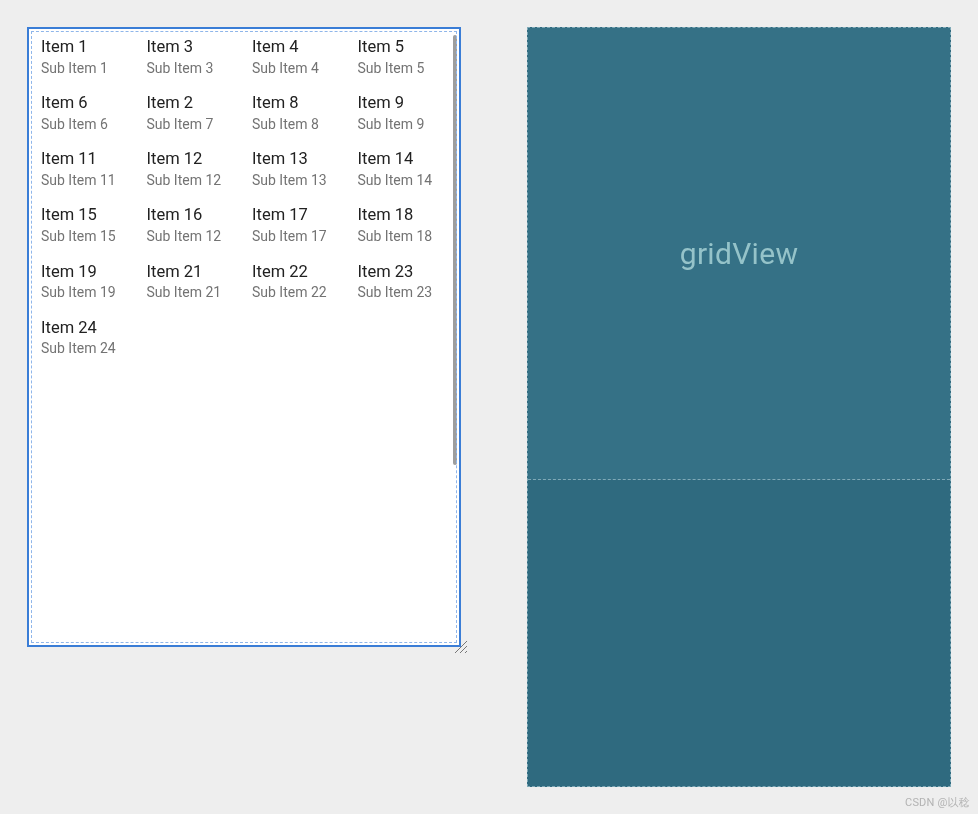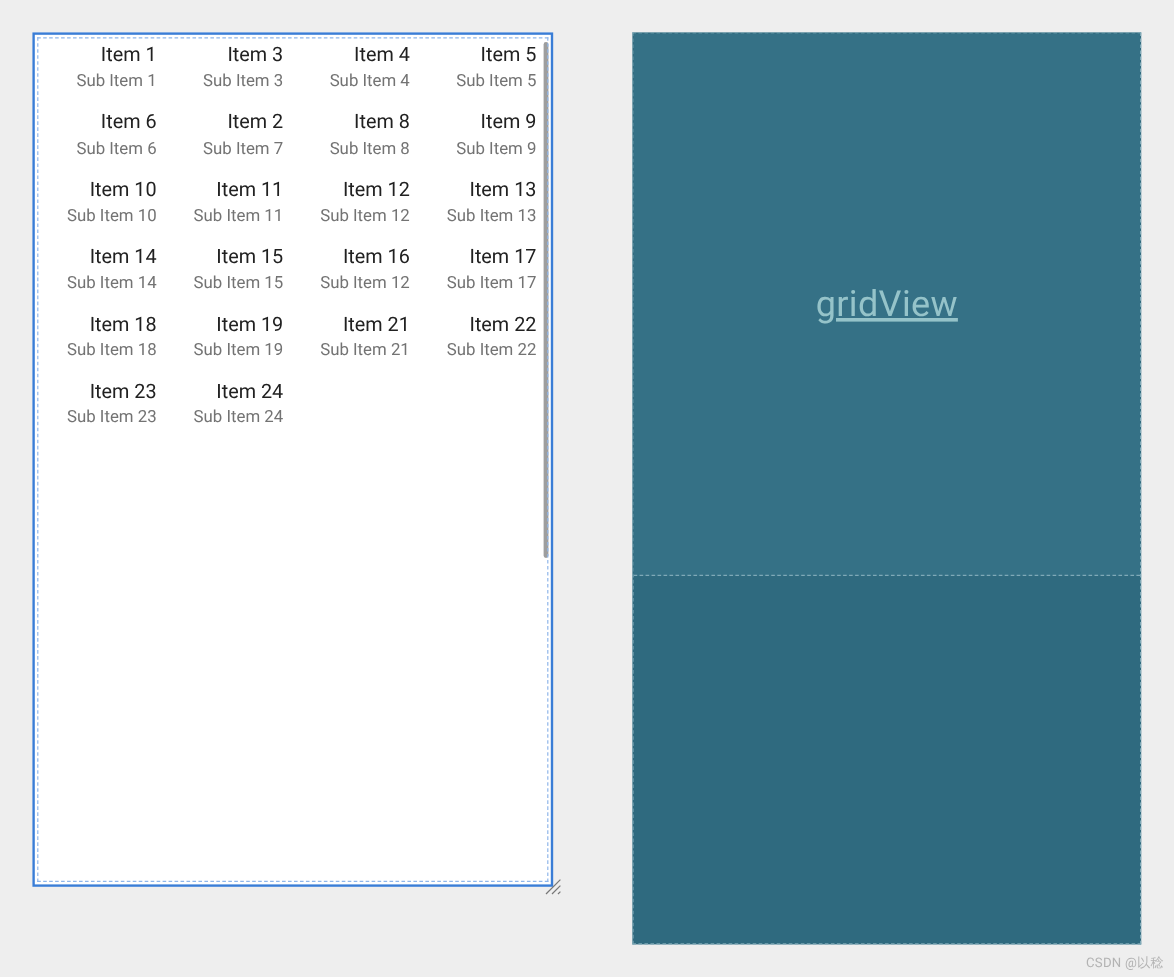--- a/index.html
+++ b/index.html
@@ -15,25 +15,24 @@
       position: absolute;
       left: 27px;
       top: 27px;
       width: 924px;
       height: 760px;
       display: flex;
       gap: 66px;
     }
     .design-panel {
       width: 434px;
-      height: 712px;
+      height: 620px;
       background: #ffffff;
       border: 2px solid #3a7dd6;
       position: relative;
-      text-align: right;
     }
     .design-panel::after {
       content: '';
       position: absolute;
       inset: 2px;
       border: 1px dashed #8fb6ea;
       pointer-events: none;
     }
     .grid-container {
       position: relative;
@@ -101,21 +100,20 @@
       background: #357186;
       display: flex;
       align-items: center;
       justify-content: center;
     }
     .bp-label {
       color: #95c3c9;
       font-size: 30px;
       font-weight: 400;
       letter-spacing: 0.3px;
-      text-decoration: underline;
     }
     .watermark {
       position: absolute;
       right: 8px;
       bottom: 4px;
       font-size: 11px;
       color: rgba(120,120,120,0.5);
       letter-spacing: 0.2px;
       text-align: right;
     }
@@ -152,24 +150,20 @@
             <div class="item-title">Item 2</div>
             <div class="item-sub">Sub Item 7</div>
           </div>
           <div class="cell">
             <div class="item-title">Item 8</div>
             <div class="item-sub">Sub Item 8</div>
           </div>
           <div class="cell">
             <div class="item-title">Item 9</div>
             <div class="item-sub">Sub Item 9</div>
-          </div>
-          <div class="cell">
-            <div class="item-title">Item 10</div>
-            <div class="item-sub">Sub Item 10</div>
           </div>
           <div class="cell">
             <div class="item-title">Item 11</div>
             <div class="item-sub">Sub Item 11</div>
           </div>
           <div class="cell">
             <div class="item-title">Item 12</div>
             <div class="item-sub">Sub Item 12</div>
           </div>
           <div class="cell">

